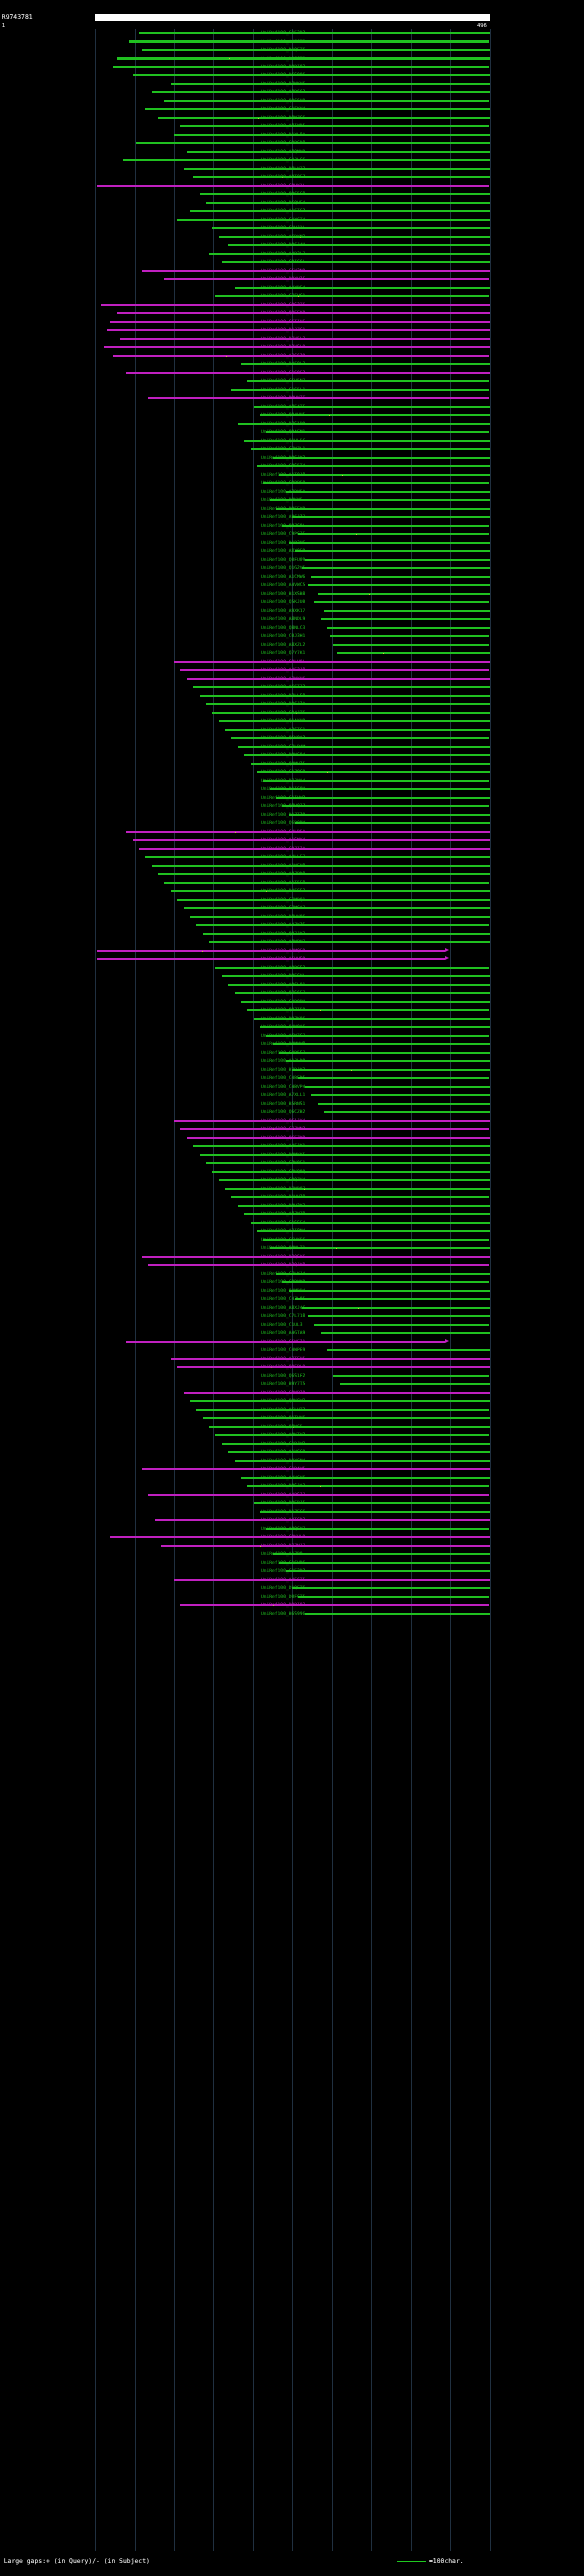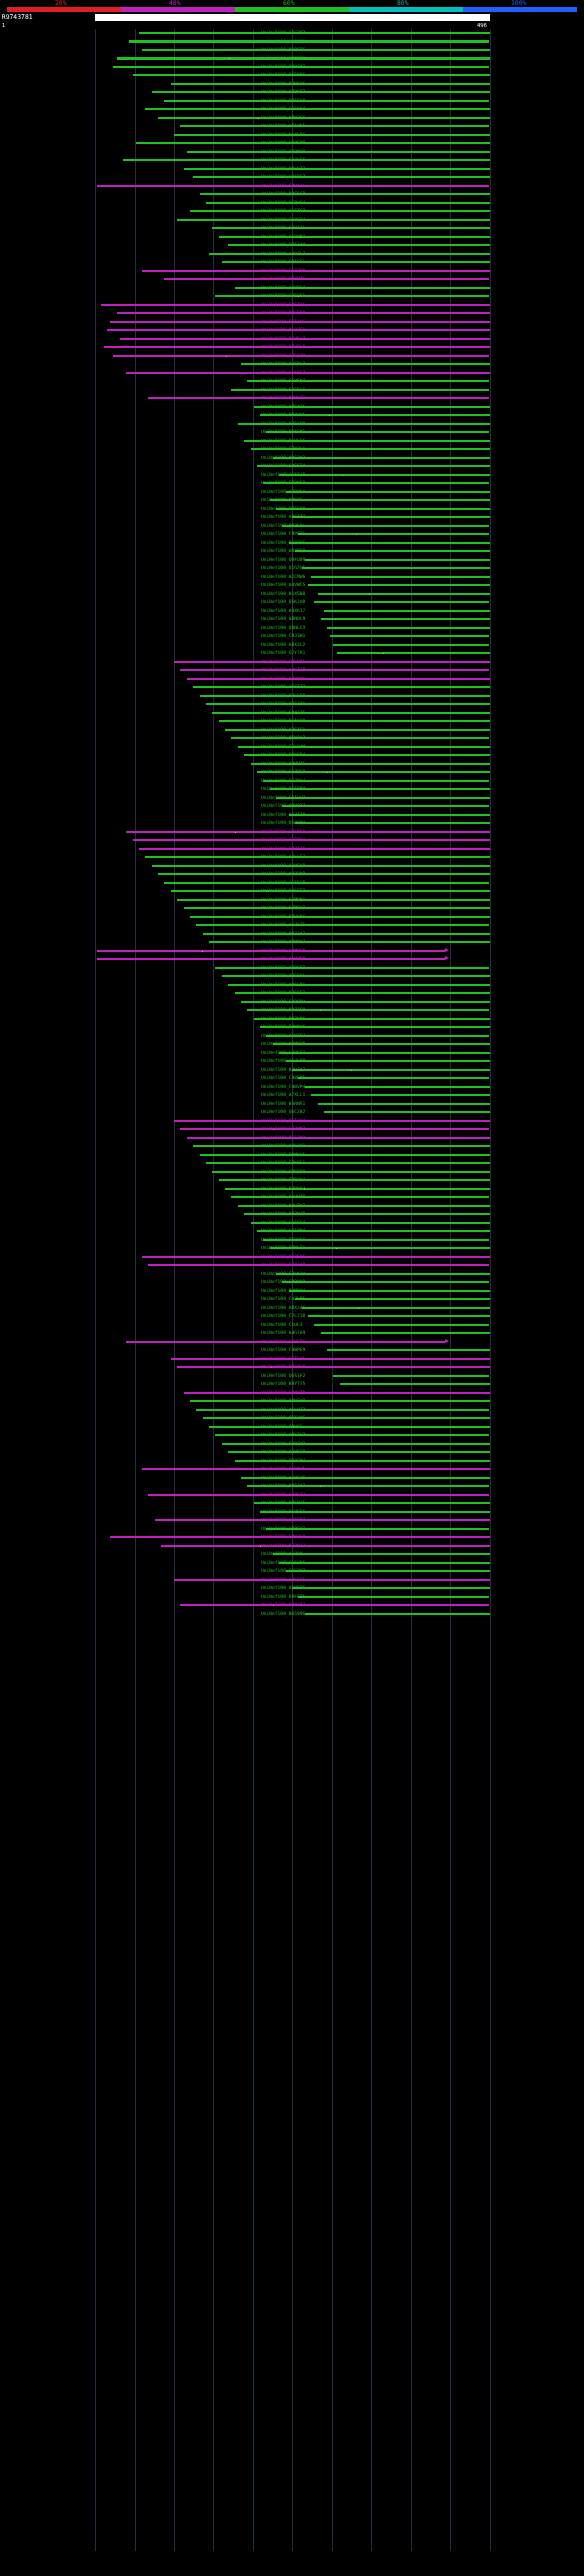--- a/index.html
+++ b/index.html
@@ -33,34 +33,20 @@
   #footer{position:absolute;left:0;top:2555px;width:585px;height:21px;}
   #footer .f1{position:absolute;left:3.7px;top:1.8px;font-size:6.4px;line-height:8.2px;color:#fff;}
   #footer .f2{position:absolute;left:429px;top:1.8px;font-size:6.4px;line-height:8.2px;color:#fff;}
   #footer .fbar{position:absolute;left:397px;top:5.5px;width:29px;height:1.8px;background:#1ec81e;}
 </style>
 </head>
 <body>
 
 <div id="wrap">
 
-  <div id="legend">
-    <div id="legbar">
-        <i style="background: rgb(224, 32, 32);"></i>
-        <i style="background: rgb(192, 32, 192);"></i>
-        <i style="background: rgb(32, 192, 32);"></i>
-        <i style="background: rgb(0, 192, 192);"></i>
-        <i style="background: rgb(32, 96, 255);"></i>
-      </div>
-  <div class="leg" style="left: 55px; color: rgb(224, 32, 32);">20%</div>
-      <div class="leg" style="left: 169px; color: rgb(192, 32, 192);">40%</div>
-      <div class="leg" style="left: 283px; color: rgb(32, 160, 32);">60%</div>
-      <div class="leg" style="left: 397px; color: rgb(32, 160, 160);">80%</div>
-      <div class="leg" style="left: 511px; color: rgb(32, 96, 224);">100%</div>
-    </div>
 
   <div id="qrow">
     <div id="qlabel">R9743781</div>
     <div id="qbar"></div>
   </div>
   <div id="scale">
     <span style="left:1.8px;">1</span>
     <span style="left:477px;">496</span>
   </div>
 
@@ -1036,15 +1022,20 @@
         <div class="tick" style="left: 273px;"></div>
         <div class="lbl" style="color: rgb(192, 32, 192);">UniRef100_B9PI93</div>
       </div>
       <div class="row" style="top: 1581px;">
         <div class="thin" style="left: 305px; width: 185px; background: rgb(32, 192, 32);"></div>
         <div class="seg" style="left: 305px; width: 185px; background: rgb(32, 192, 32);"></div>
         <div class="lbl" style="color: rgb(32, 192, 32);">UniRef100_B6S996</div>
       </div>
     </div>
 
+  <div id="footer">
+    <div class="f1">Large gaps:+ (in Query)/- (in Subject)</div>
+    <div class="fbar"></div>
+    <div class="f2">=100char.</div>
+  </div>
 
 </div>
 
 
 </body></html>

